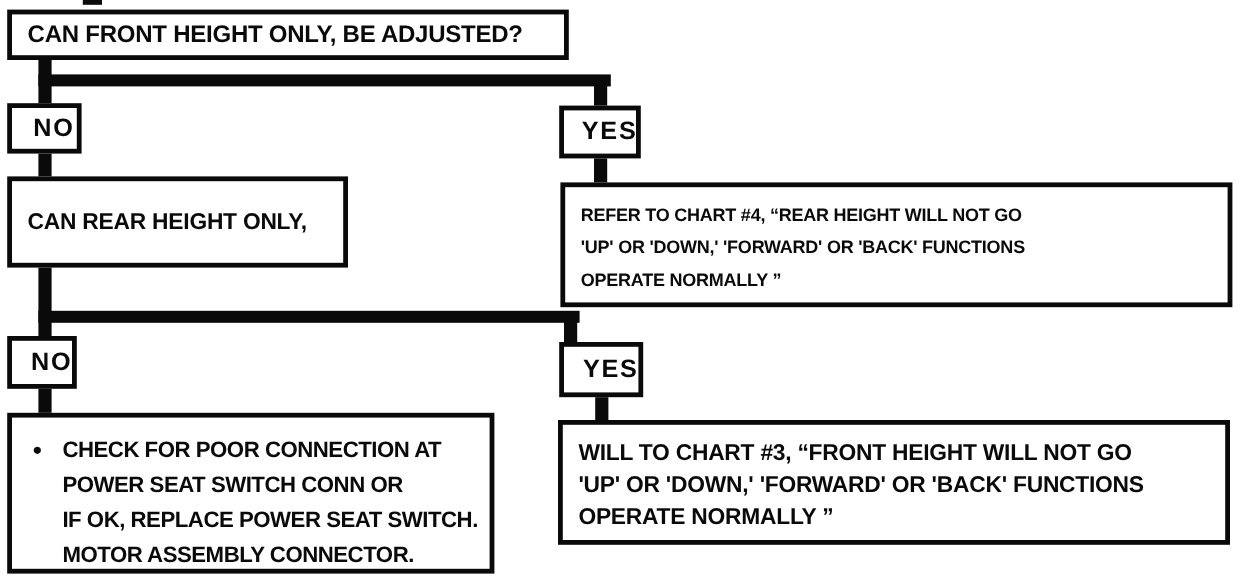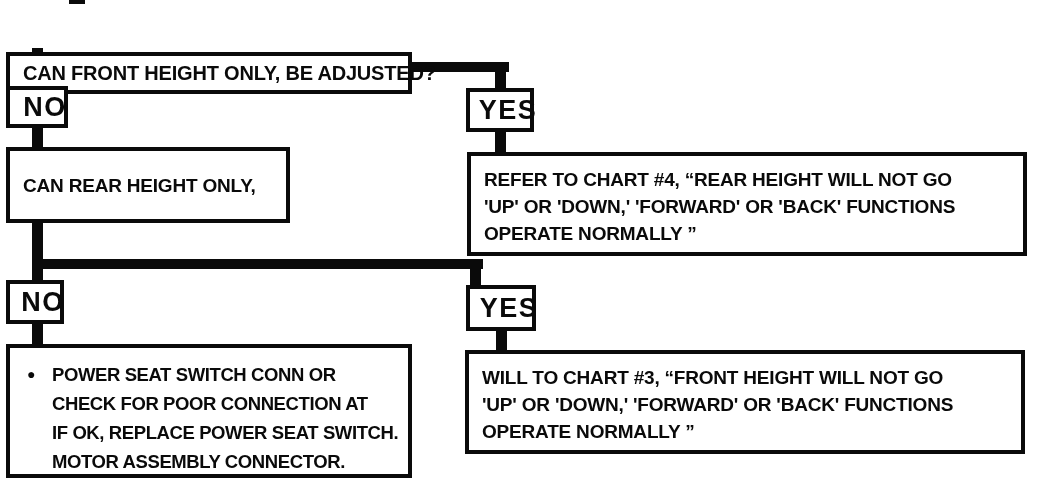--- a/index.html
+++ b/index.html
@@ -30,46 +30,46 @@
   }
   .box .ln { white-space: nowrap; }
 
   .conn {
     position: absolute;
     background: #0a0a0a;
   }
 
   
   #box-q1 {
-    left: 6px; top: 8px; width: 406px; height: 42px;
-    padding-left: 13px; font-size: 20px; margin-top: 44px;
+    left: 6px; top: 8px; width: 468px; height: 42px;
+    padding-left: 13px; font-size: 20px;
   }
   #box-q2 {
     left: 6px; top: 147px; width: 284px; height: 76px;
     padding-left: 13px; font-size: 19px; line-height: 27px;
   }
 
   
   .tag {
     align-items: center;
     justify-content: center;
     flex-direction: row;
-    font-size: 27px;
+    font-size: 21px;
     letter-spacing: 1.5px;
     padding-left: 16px;
   }
   #box-no1  { left: 6px;   top: 86px;  width: 62px; height: 42px; }
   #box-yes1 { left: 466px; top: 88px;  width: 68px; height: 44px; }
   #box-no2  { left: 6px;   top: 280px; width: 58px; height: 44px; }
   #box-yes2 { left: 466px; top: 285px; width: 70px; height: 46px; }
 
   
   #box-chart4 {
     left: 467px; top: 152px; width: 560px; height: 104px;
-    padding: 6px 8px 6px 13px; font-size: 19px; line-height: 27px;
+    padding: 6px 8px 6px 13px; font-size: 15px; line-height: 27px;
     justify-content: flex-start; padding-top: 10px;
   }
   #box-chart3 {
     left: 465px; top: 350px; width: 560px; height: 104px;
     padding: 6px 8px 6px 13px; font-size: 19px; line-height: 27px;
     justify-content: flex-start; padding-top: 10px;
   }
   #box-action {
     left: 6px; top: 344px; width: 406px; height: 134px;
     font-size: 18.5px; line-height: 29px;
@@ -138,22 +138,22 @@
   <div class="box tag" id="box-no2">
     <span>NO</span>
   </div>
   <div class="box tag" id="box-yes2">
     <span>YES</span>
   </div>
 
   <div class="box" id="box-action">
     <div class="bullet-col">●</div>
     <div class="text-col">
+      <div class="ln">CHECK FOR POOR CONNECTION AT</div>
       <div class="ln">POWER SEAT SWITCH CONN OR</div>
-      <div class="ln">CHECK FOR POOR CONNECTION AT</div>
       <div class="ln">IF OK, REPLACE POWER SEAT SWITCH.</div>
       <div class="ln">MOTOR ASSEMBLY CONNECTOR.</div>
     </div>
   </div>
 
   <div class="box" id="box-chart3">
     <div class="ln">WILL TO CHART #3, “FRONT HEIGHT WILL NOT GO</div>
     <div class="ln">'UP' OR 'DOWN,' 'FORWARD' OR 'BACK' FUNCTIONS</div>
     <div class="ln">OPERATE NORMALLY ”</div>
   </div>

